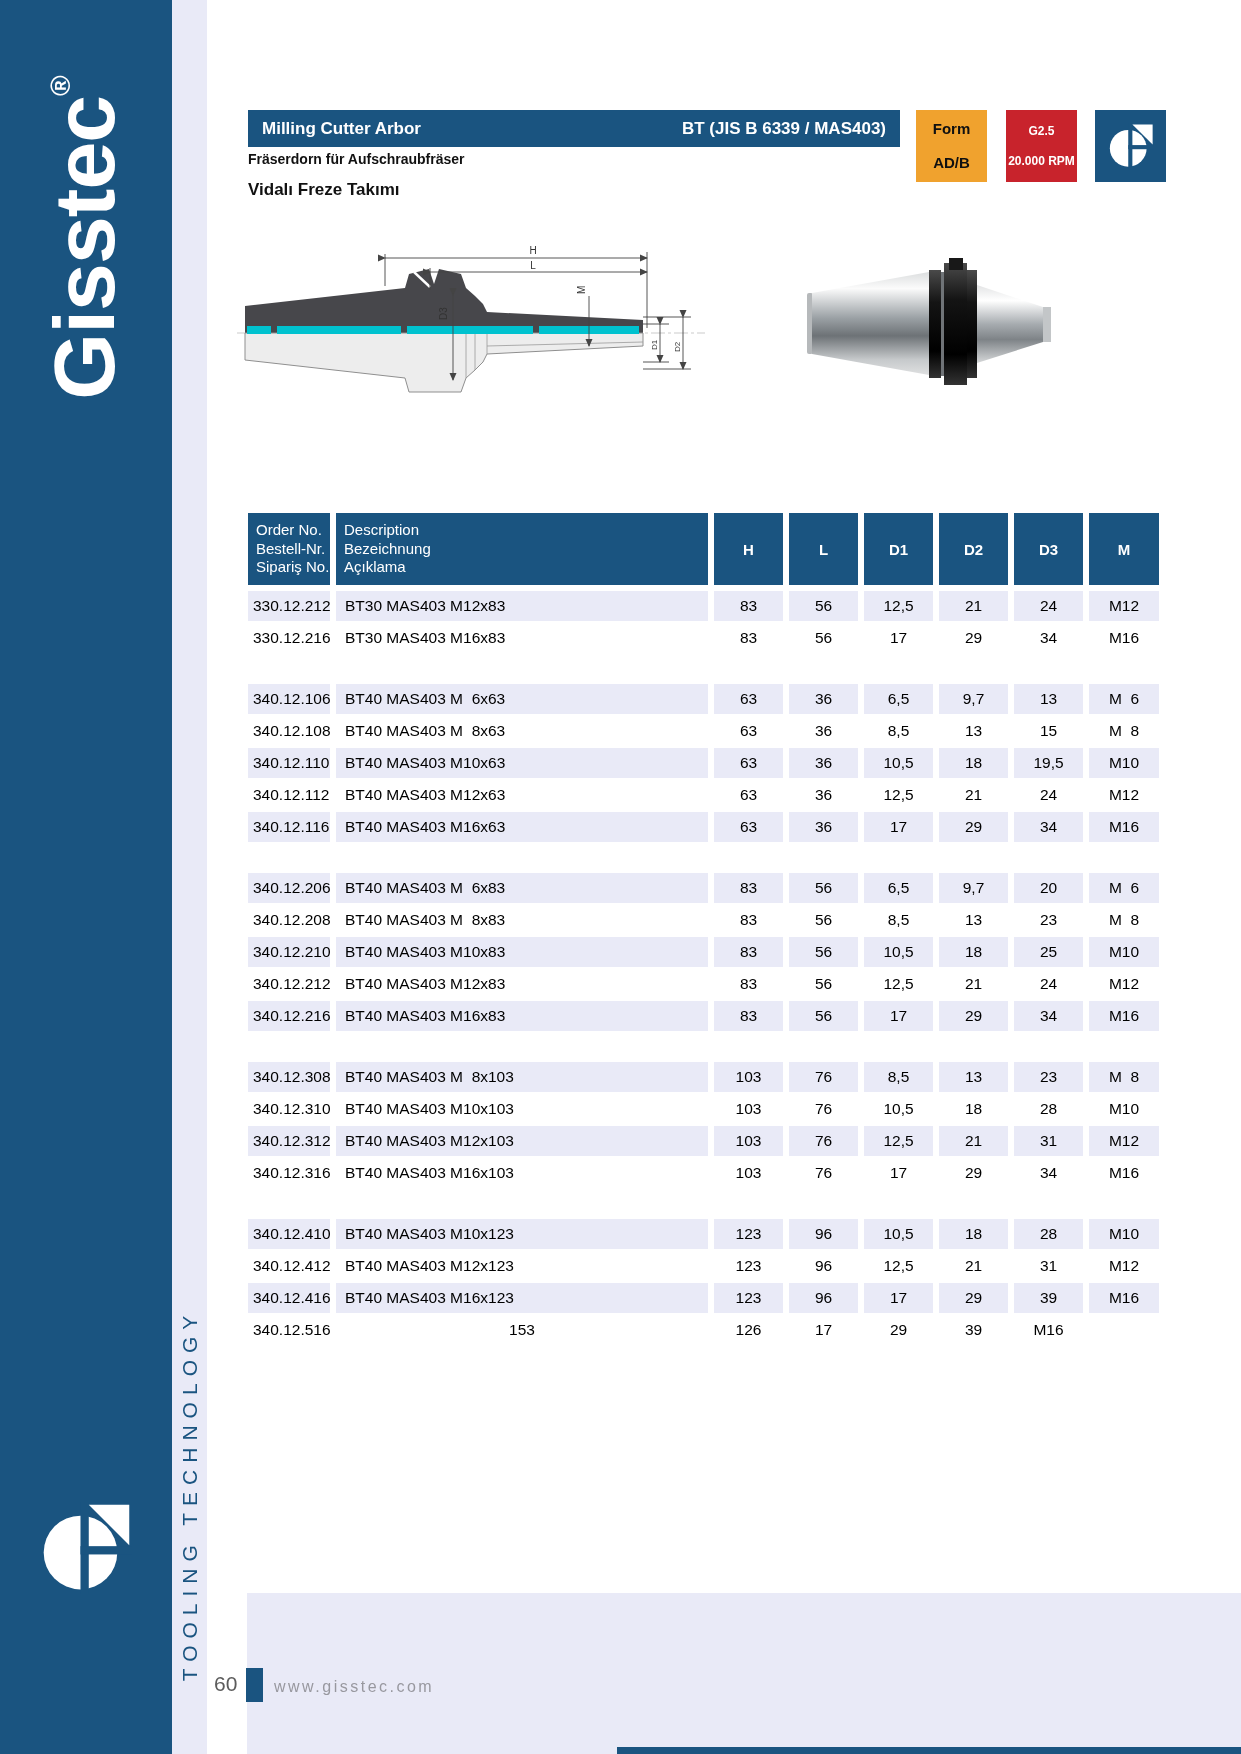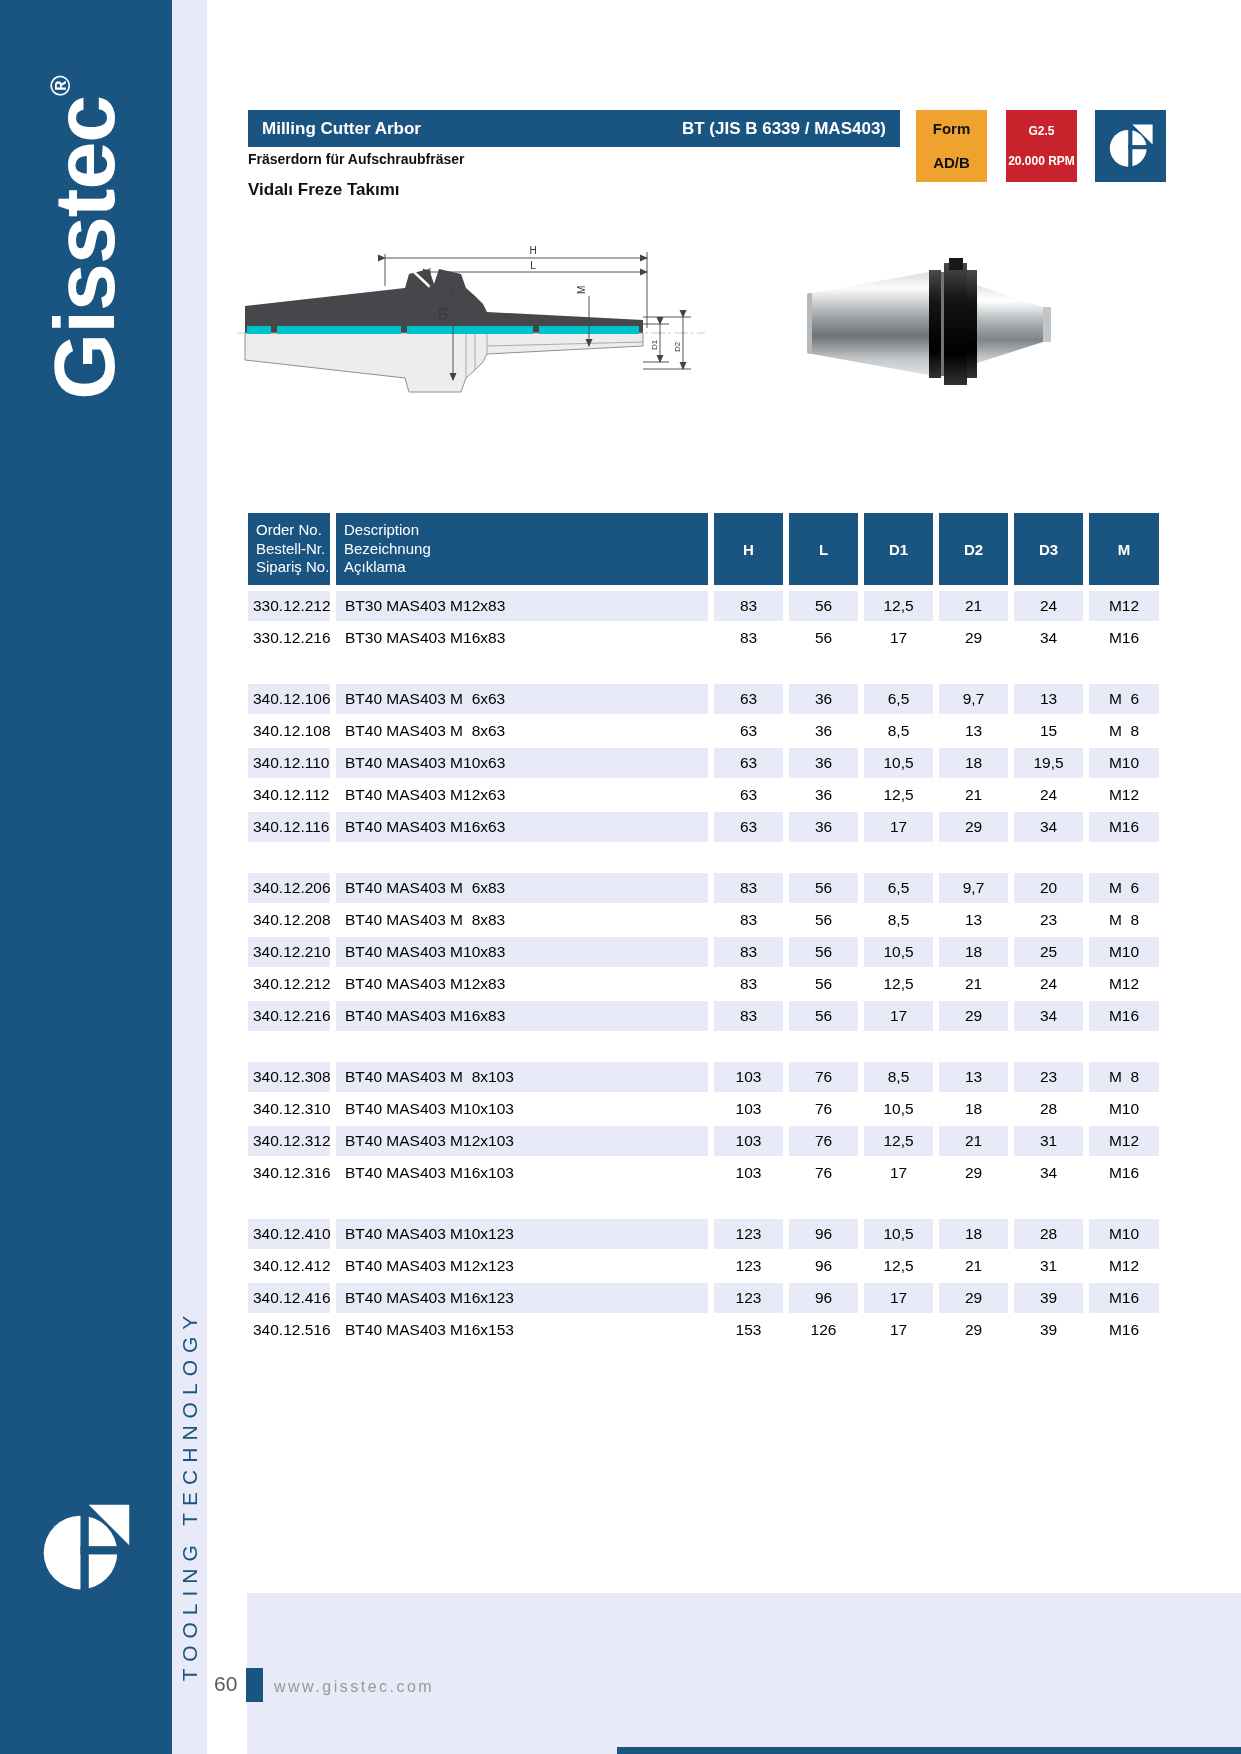--- a/index.html
+++ b/index.html
@@ -398,21 +398,20 @@
             <div class="td td-desc">BT40 MAS403 M16x123</div>
             <div class="td td-h">123</div>
             <div class="td td-l">96</div>
             <div class="td td-d1">17</div>
             <div class="td td-d2">29</div>
             <div class="td td-d3">39</div>
             <div class="td td-m">M16</div>
           </div>
           <div class="grid-row tr">
             <div class="td td-order">340.12.516</div>
-            <div class="td td-desc">BT40 MAS403 M16x153</div>
             <div class="td td-h">153</div>
             <div class="td td-l">126</div>
             <div class="td td-d1">17</div>
             <div class="td td-d2">29</div>
             <div class="td td-d3">39</div>
             <div class="td td-m">M16</div>
           </div>
         </div>
       </div>
   </div>

